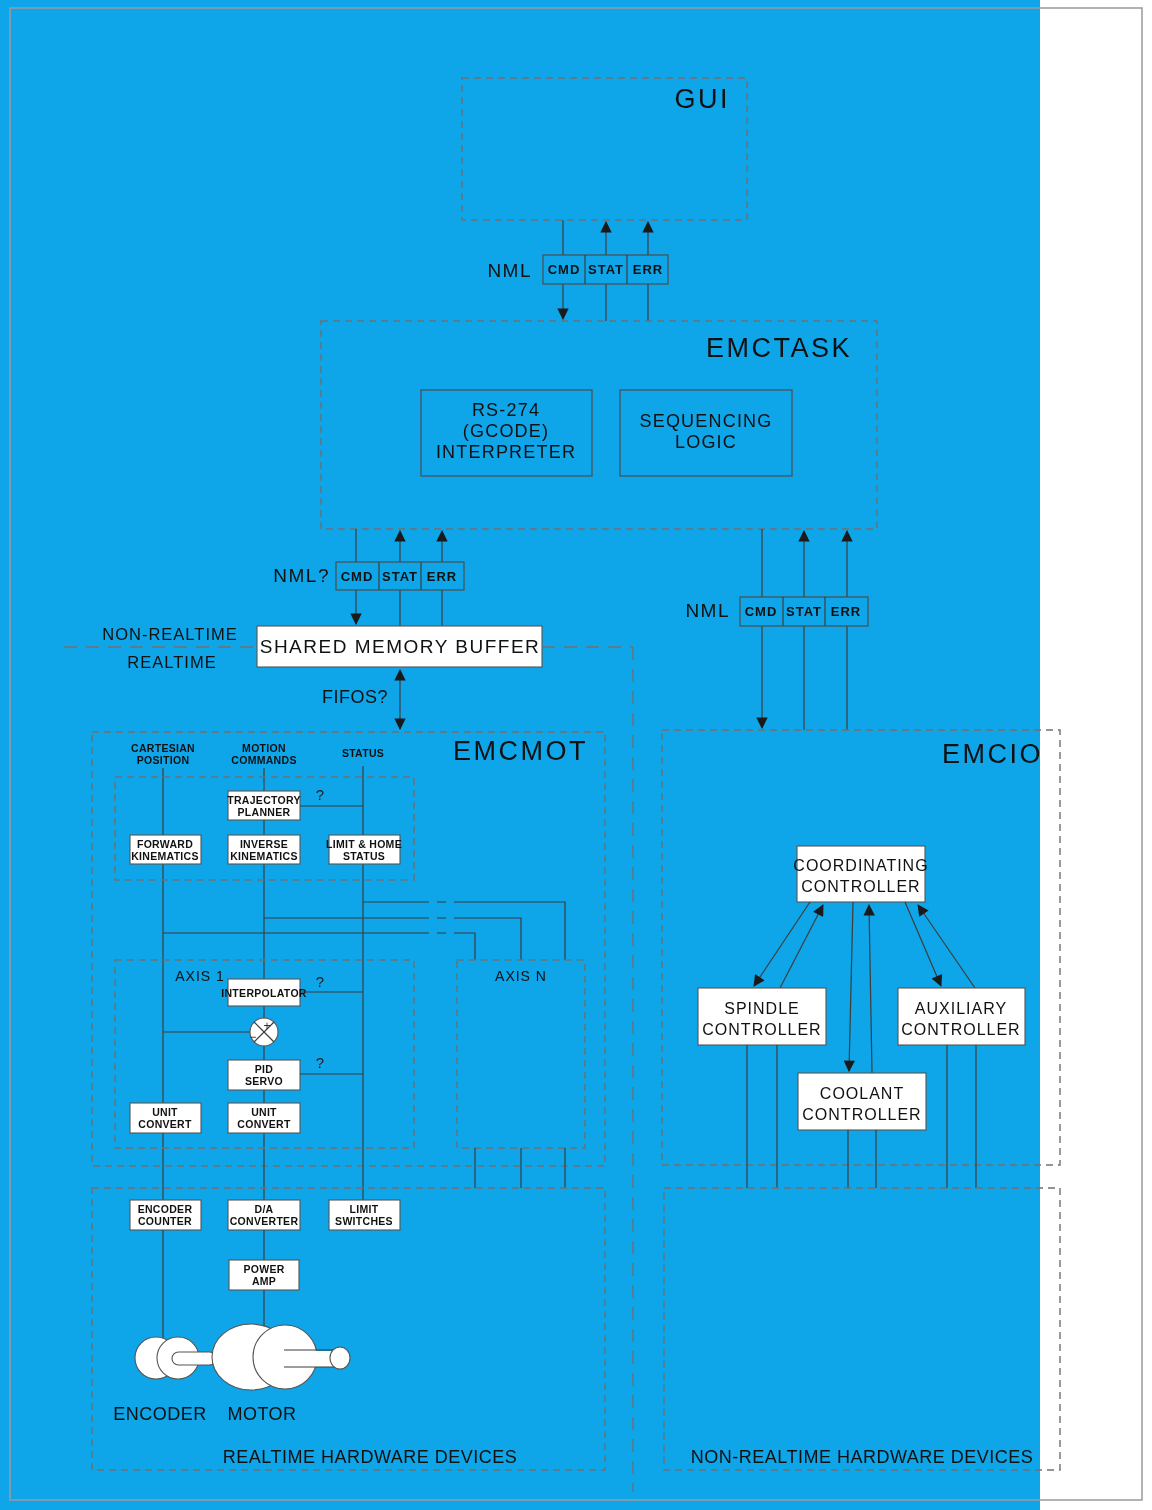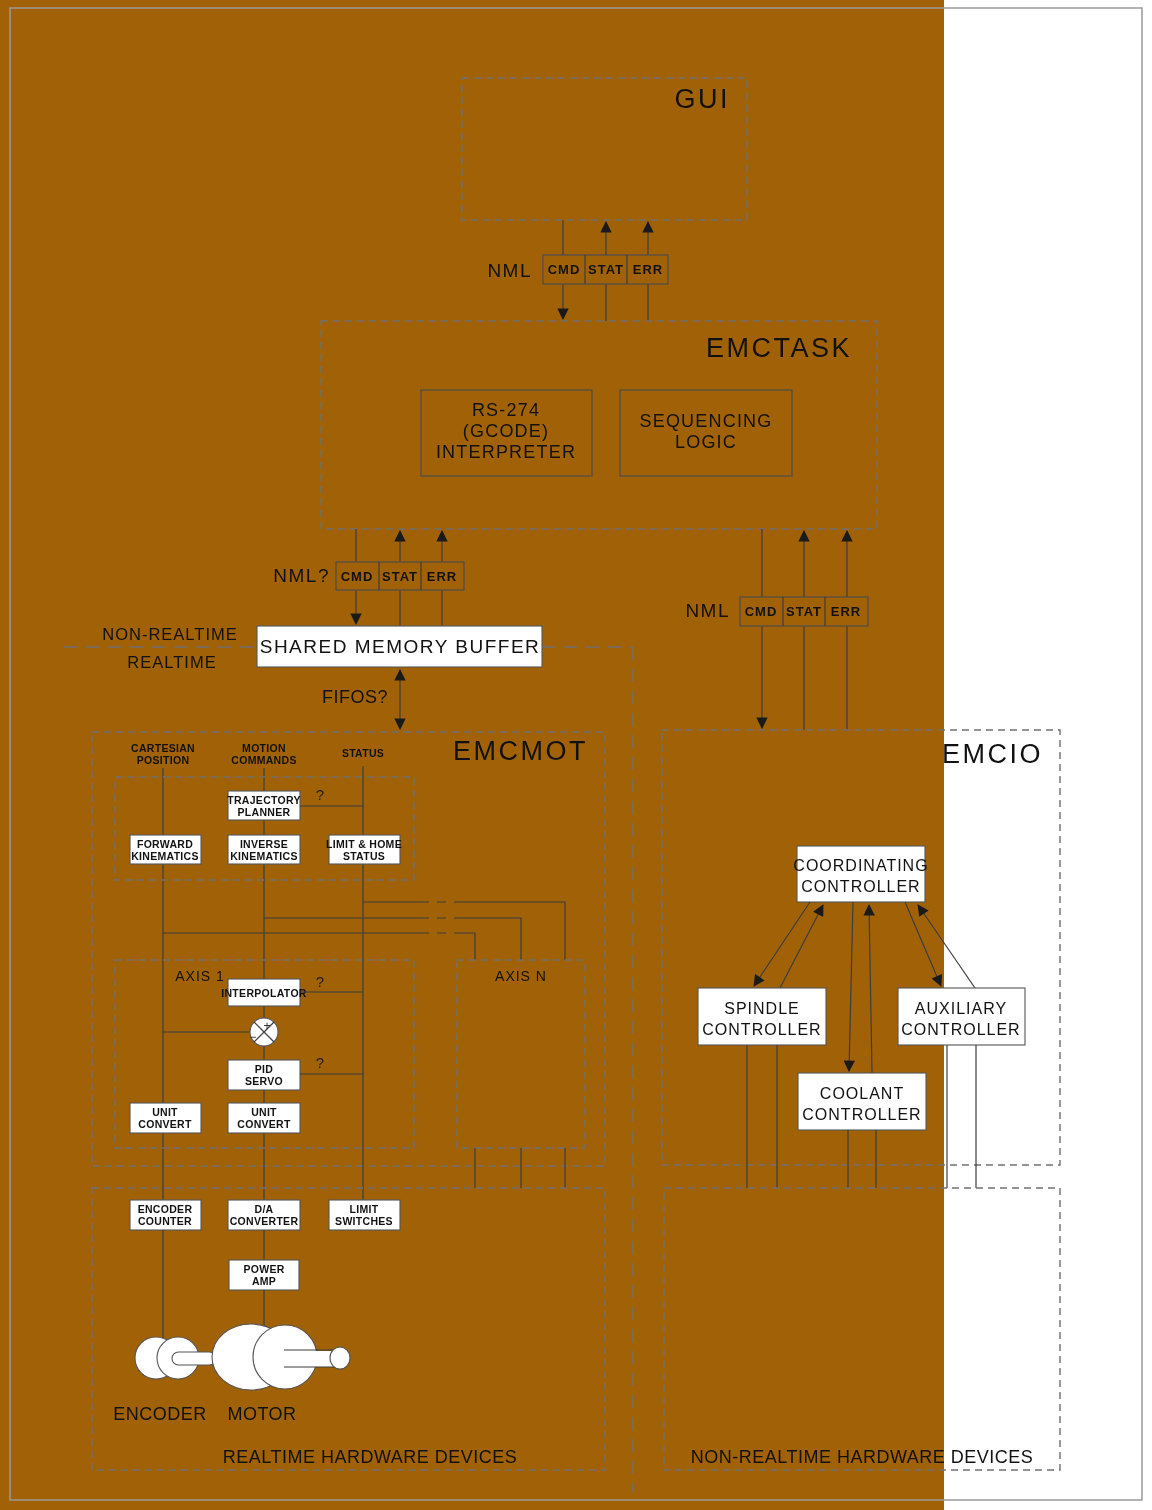--- a/index.html
+++ b/index.html
@@ -1,16 +1,16 @@
 <!DOCTYPE html>
 <html><head>
 <meta charset="utf-8">
 <style>
   html,body{margin:0;padding:0;background:#fff;}
-  .page{position:relative;width:944px;height:1510px;background:#a16207;font-family:"Liberation Sans","DejaVu Sans",sans-serif;}
+  .page{position:relative;width:1040px;height:1510px;background:#0ea5e9;font-family:"Liberation Sans","DejaVu Sans",sans-serif;}
   svg{display:block;}
   text{fill:#000;font-family:"Liberation Sans","DejaVu Sans",sans-serif;}
   .title{font-size:27px;letter-spacing:2.5px;fill:#111;}
   .mid{font-size:19px;letter-spacing:1.5px;fill:#111;}
   .mid2{font-size:18px;letter-spacing:0.5px;fill:#111;}
   .bnd{font-size:16.5px;letter-spacing:1px;fill:#111;}
   .med{font-size:18px;letter-spacing:1.2px;fill:#111;}
   .med2{font-size:16px;letter-spacing:1px;fill:#111;}
   .cell{font-size:13px;font-weight:700;letter-spacing:1px;fill:#111;}
   .tiny{font-size:10.5px;font-weight:700;letter-spacing:0.3px;fill:#111;}

